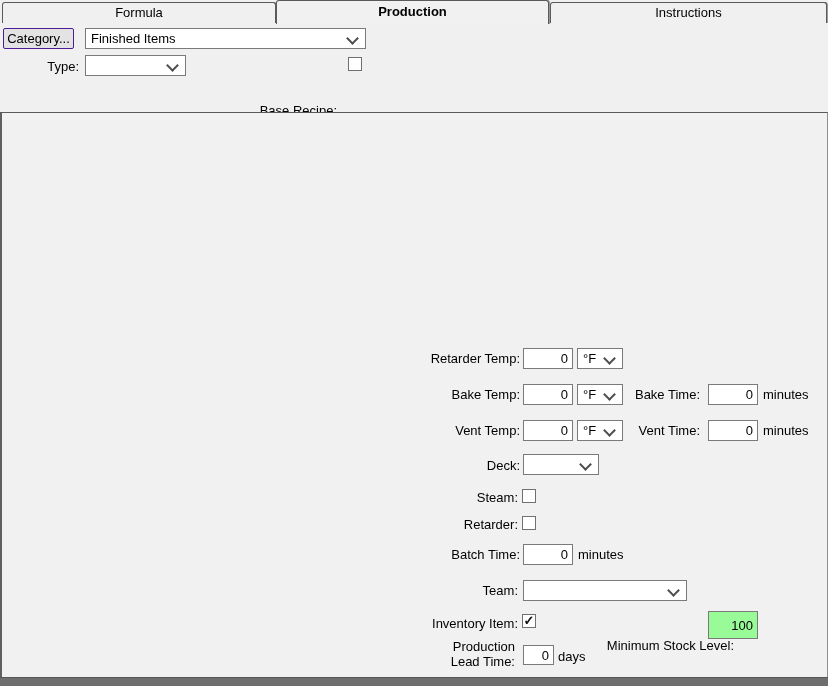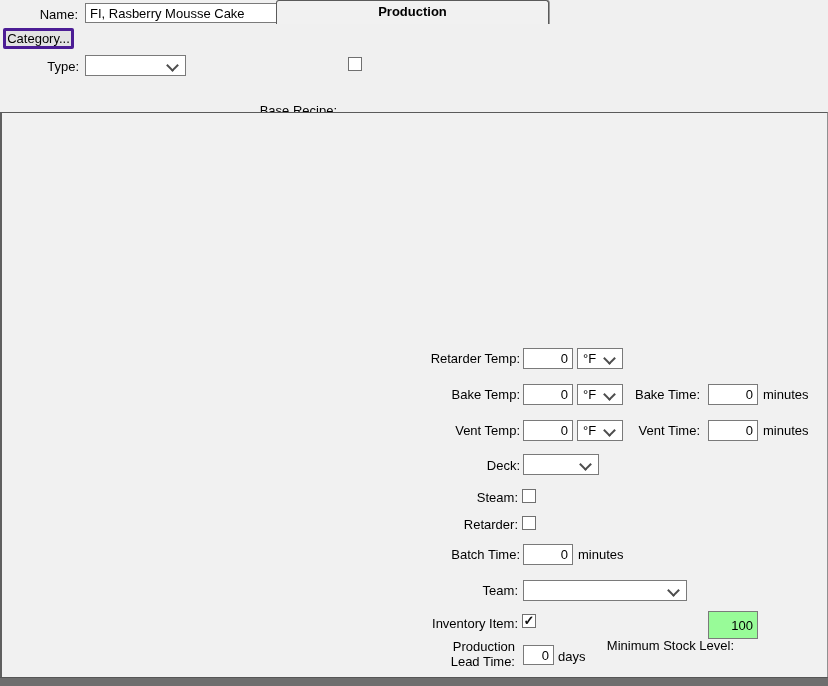--- a/index.html
+++ b/index.html
@@ -18,21 +18,21 @@
   .combo { position:absolute; box-sizing:border-box; border:1px solid #7a7a7a; background:#fff; cursor:default; }
   .combo .val { position:absolute; left:5px; top:2px; font-size:13px; color:#000; white-space:nowrap; }
   .combo .chev { position:absolute; right:8px; top:5px; width:7px; height:7px;
                  border-right:2px solid #4d4d4d; border-bottom:2px solid #4d4d4d;
                  transform:rotate(45deg); }
 
   .cb { position:absolute; width:14px; height:14px; box-sizing:border-box;
         border:1px solid #707070; background:#fff; font-size:13px; font-weight:bold;
         line-height:12px; text-align:center; color:#111; cursor:default; }
 
-  .btn { position:absolute; box-sizing:border-box; border:3px solid #4c1d95; background:#e3e3e3;
+  .btn { position:absolute; box-sizing:border-box; border:1px solid #4c1d95; background:#e3e3e3;
          font-family:"Liberation Sans", sans-serif; font-size:13px; color:#000; text-align:center;
          border-radius:2px; cursor:default; }
 
   .tabbar { position:absolute; left:0; top:90; width:828px; height:22px; }
   .tab { position:absolute; box-sizing:border-box; top:2px; height:21px; background:#f0f0f0;
          border:1px solid #5a5a5a; border-bottom:none; border-radius:3px 3px 0 0;
          box-shadow:1px 0 0 #9a9a9a; text-align:center; font-size:13px; line-height:19px;
          color:#000; cursor:default; z-index:1; }
   .tab.selected { top:0; height:24px; line-height:21px; font-weight:bold; background:#f1f1f1; z-index:4; }
 
@@ -46,34 +46,40 @@
 </style>
 </head>
 <body>
 
 <div class="page">
 
   <div class="lbl" style="left:10px; top:7px; width:68px;">Name:</div>
   <input class="tbox left-align" style="left: 85px; top: 3px; width: 281px; height: 20px;" value="FI, Rasberry Mousse Cake">
 
   <button class="btn" style="left:3px; top:28px; width:71px; height:21px;">Category...</button>
+  <div class="combo" style="left:85px; top:28px; width:281px; height:21px;">
+    <span class="val">Finished Items</span>
+    <span class="chev"></span>
+  </div>
 
   <div class="lbl" style="left:30px; top:59px; width:49px;">Type:</div>
   <div class="combo" style="left:85px; top:55px; width:101px; height:21px;">
     <span class="val"></span>
     <span class="chev"></span>
   </div>
 
   <div class="lbl" style="left:245px; top:59px; width:92px;margin-top:44px;">Base Recipe:</div>
   <div class="cb" style="left:348px; top:57px;">
     <span></span>
   </div>
 
   <div class="tabbar">
+    <div class="tab" style="left:2px; width:274px;">Formula</div>
     <div class="tab selected" style="left:276px; width:273px;">Production</div>
+    <div class="tab" style="left:550px; width:277px;">Instructions</div>
   </div>
 
   <div class="panel"></div>
   <div class="bottomband"></div>
 
   <div style="position:absolute; left:0; top:0; width:828px; height:677px; z-index:5;">
 
     <div class="lbl" style="left:420px; top:351px; width:100px;">Retarder Temp:</div>
     <input class="tbox" style="left: 523px; top: 348px; width: 50px; height: 21px;" value="0">
     <div class="combo" style="left:577px; top:348px; width:46px; height:21px;">

